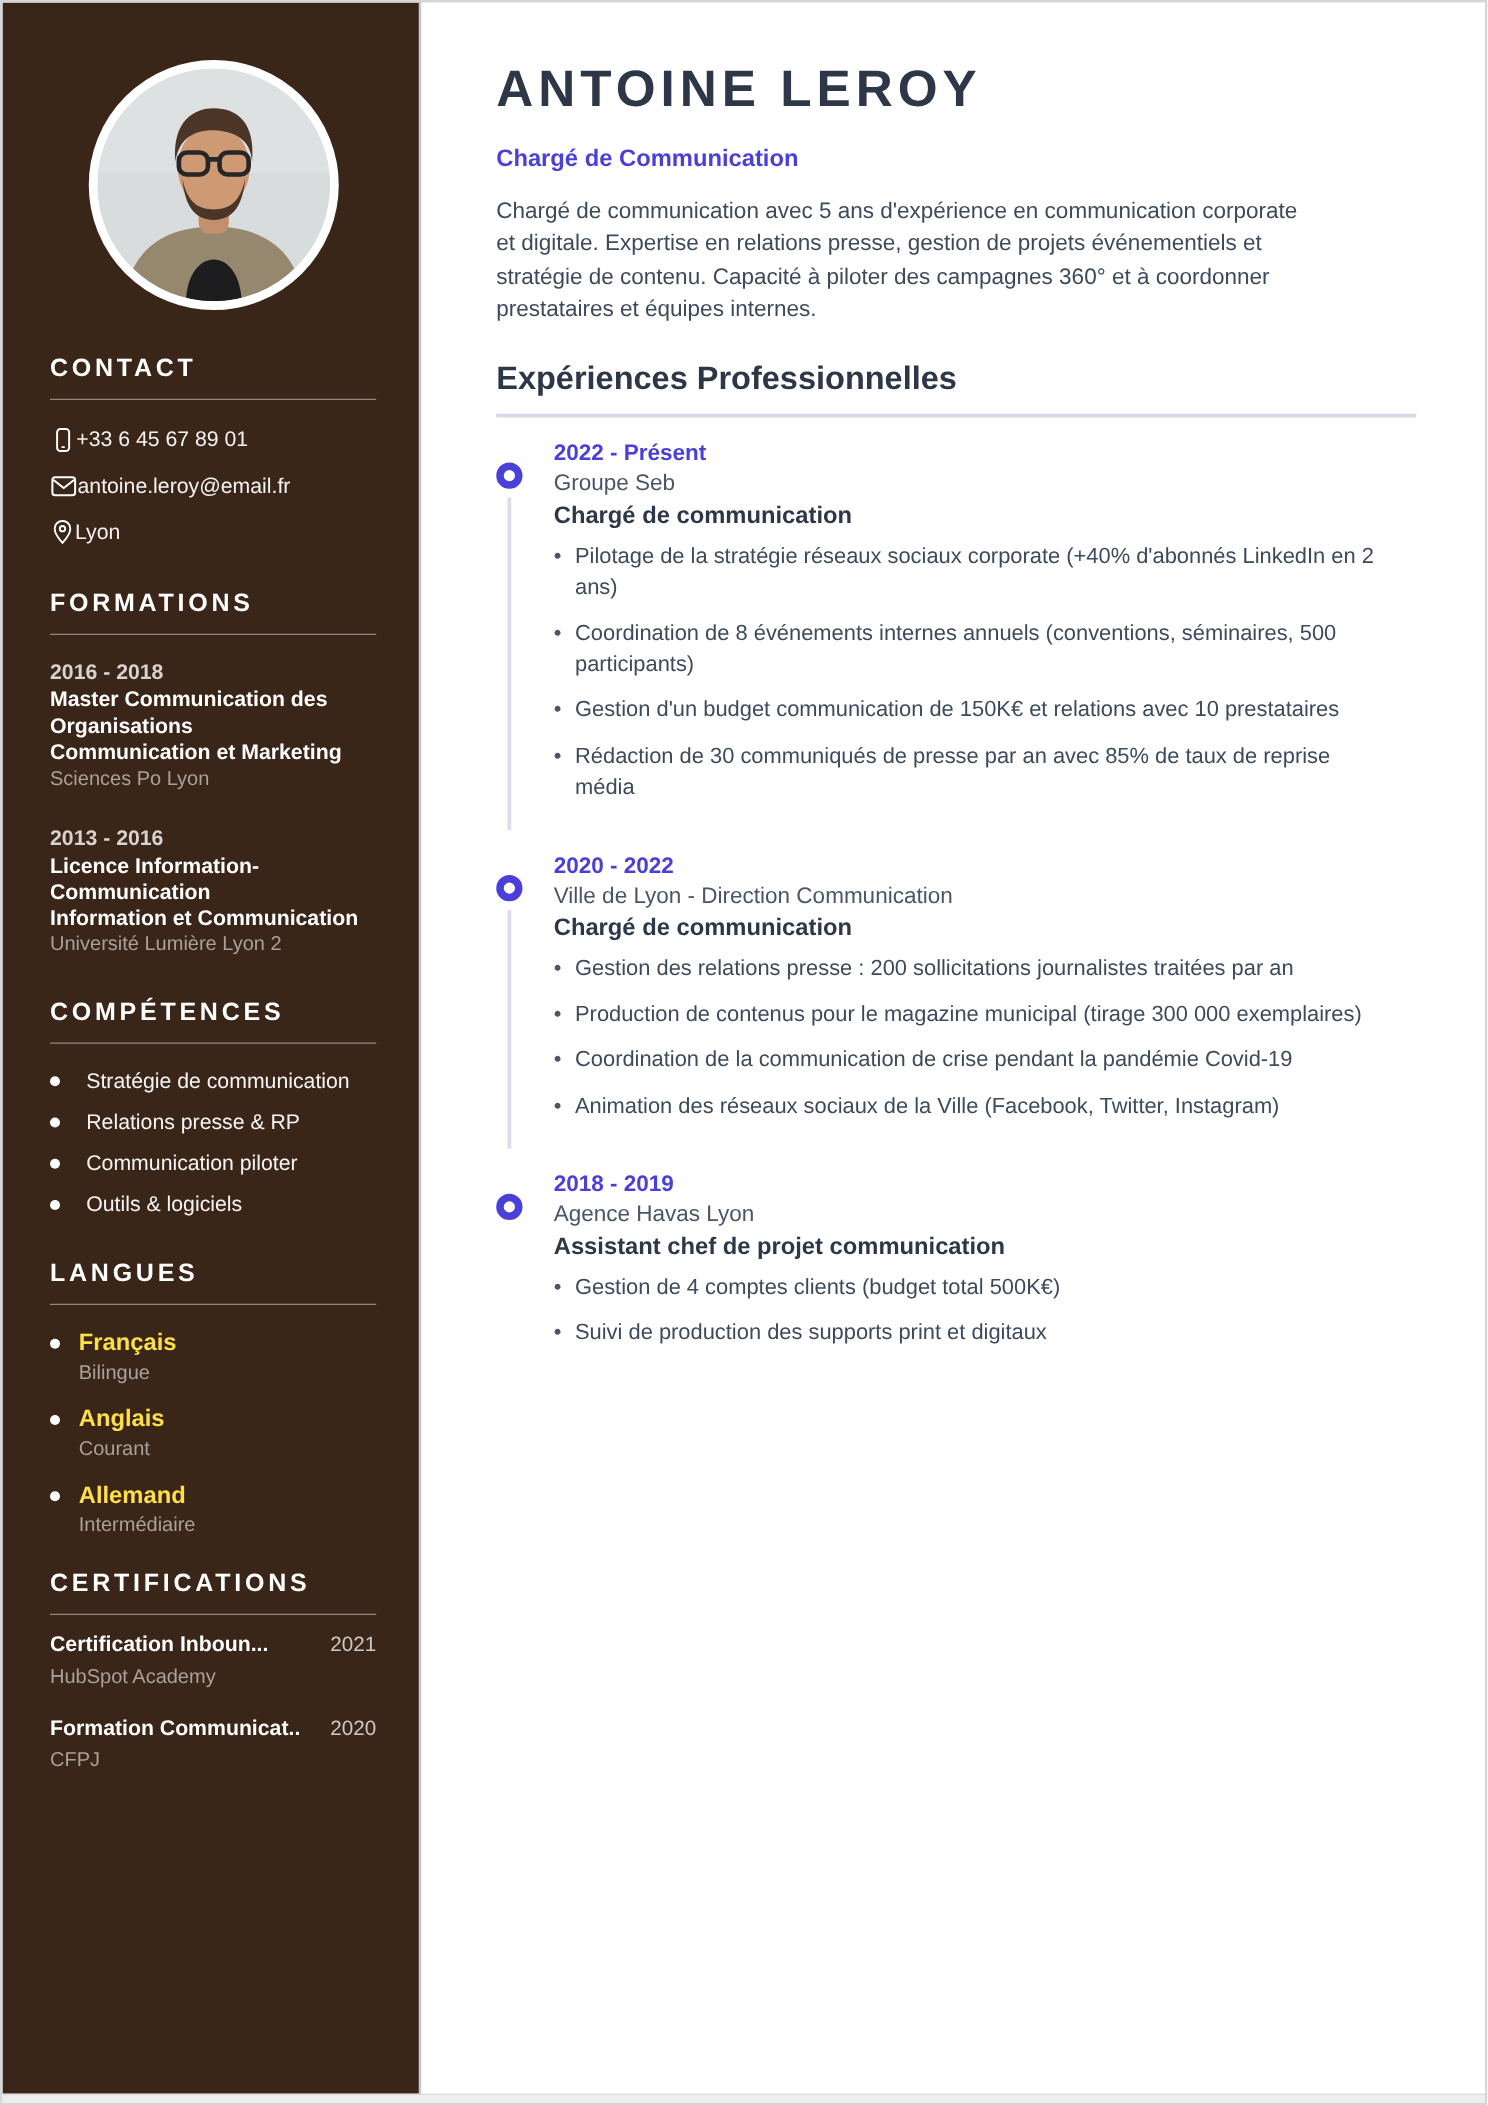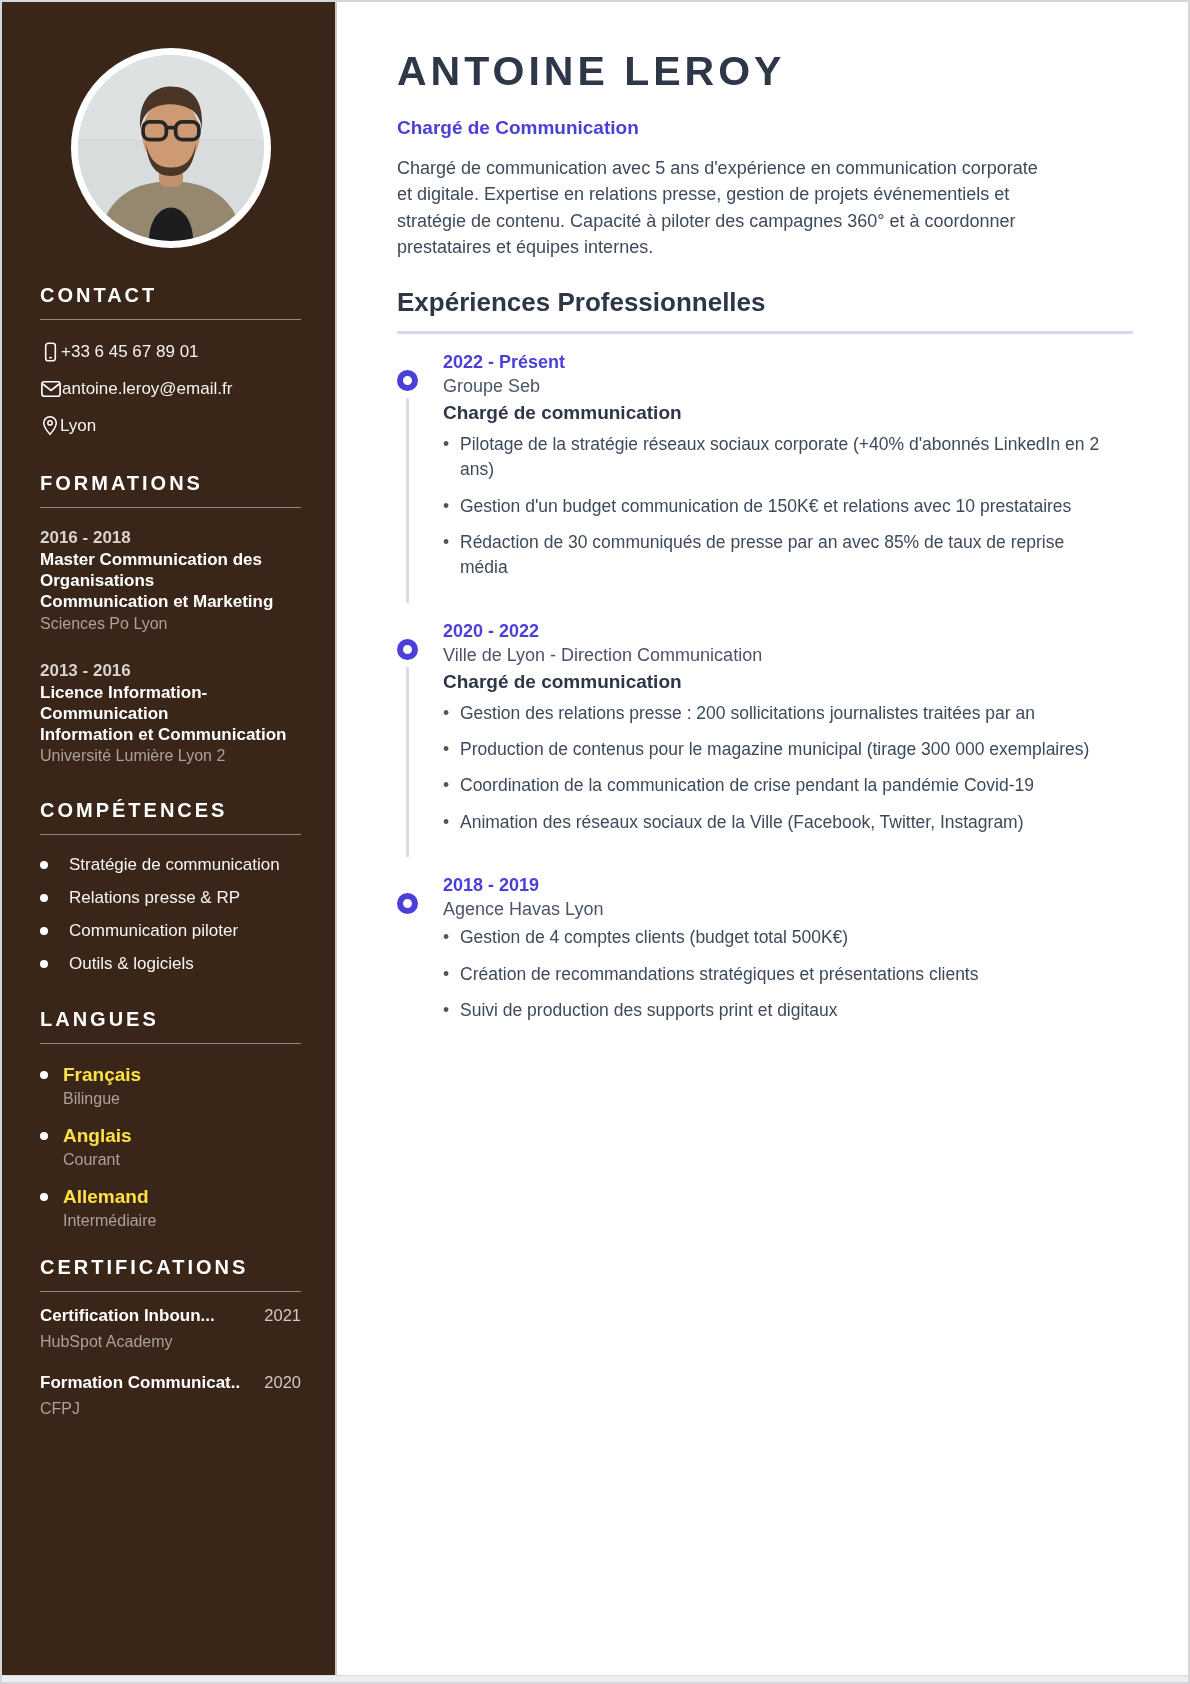--- a/index.html
+++ b/index.html
@@ -228,20 +228,21 @@
 
       <div class="timeline">
 
         <div class="exp">
           <span class="exp-marker"></span>
           <div class="exp-period">2022 - Présent</div>
           <div class="exp-company">Groupe Seb</div>
           <div class="exp-role">Chargé de communication</div>
           <ul class="exp-bullets">
             <li>Pilotage de la stratégie réseaux sociaux corporate (+40% d'abonnés LinkedIn en 2 ans)</li>
+            <li>Coordination de 8 événements internes annuels (conventions, séminaires, 500 participants)</li>
             <li>Gestion d'un budget communication de 150K€ et relations avec 10 prestataires</li>
             <li>Rédaction de 30 communiqués de presse par an avec 85% de taux de reprise média</li>
           </ul>
         </div>
 
         <div class="exp">
           <span class="exp-marker"></span>
           <div class="exp-period">2020 - 2022</div>
           <div class="exp-company">Ville de Lyon - Direction Communication</div>
           <div class="exp-role">Chargé de communication</div>
@@ -250,23 +251,23 @@
             <li>Production de contenus pour le magazine municipal (tirage 300 000 exemplaires)</li>
             <li>Coordination de la communication de crise pendant la pandémie Covid-19</li>
             <li>Animation des réseaux sociaux de la Ville (Facebook, Twitter, Instagram)</li>
           </ul>
         </div>
 
         <div class="exp">
           <span class="exp-marker"></span>
           <div class="exp-period">2018 - 2019</div>
           <div class="exp-company">Agence Havas Lyon</div>
+          <div class="exp-role">Assistant chef de projet communication</div>
           <ul class="exp-bullets">
             <li>Gestion de 4 comptes clients (budget total 500K€)</li>
-            <li>Création de recommandations stratégiques et présentations clients</li>
             <li>Suivi de production des supports print et digitaux</li>
           </ul>
         </div>
 
       </div>
     </main>
   </div>
 
   <div class="bottom-strip"></div>
 </div>

